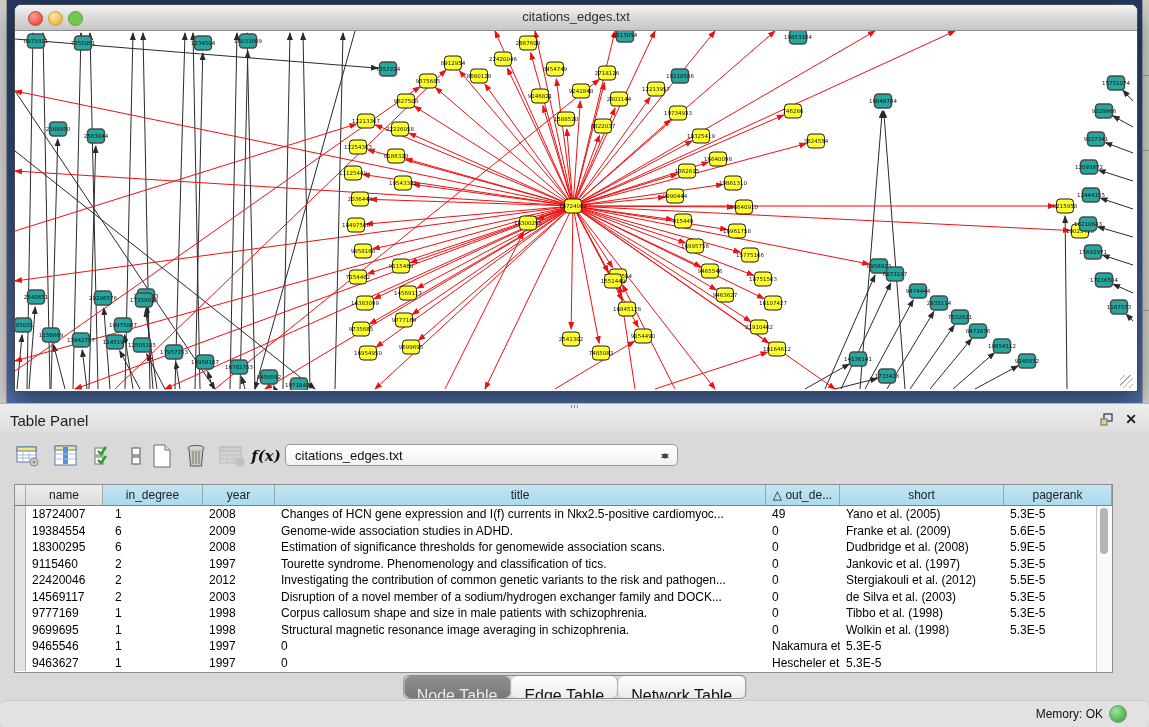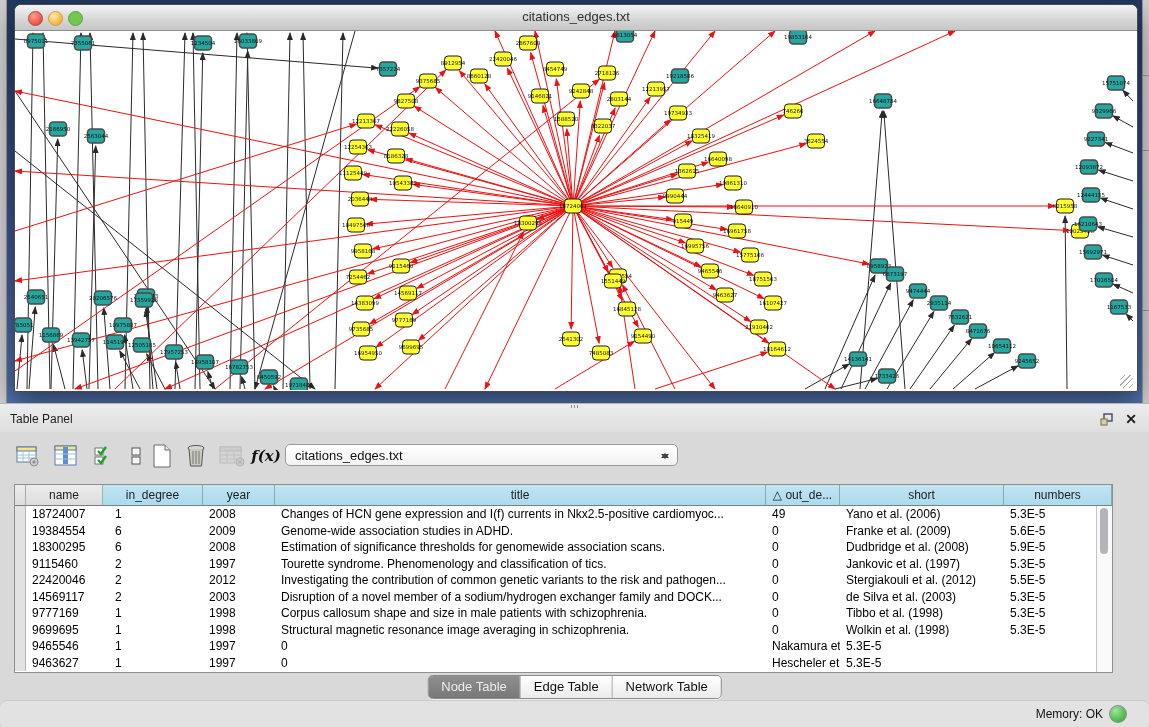--- a/index.html
+++ b/index.html
@@ -15,21 +15,21 @@
   .tl.red{left:13px;background:radial-gradient(circle at 35% 30%,#ff9d94,#ee5f52 60%,#d4372c);border:1px solid #c33e35;}
   .tl.yellow{left:33px;background:radial-gradient(circle at 35% 30%,#ffe9b0,#f5bd4f 60%,#dd9c2f);border:1px solid #cf9f3e;}
   .tl.green{left:53px;background:radial-gradient(circle at 35% 30%,#c4f0a8,#73c751 60%,#4d9e33;);border:1px solid #57a43e;background-color:#73c751;}
   .win-title{position:absolute;left:0;right:0;top:4px;text-align:center;font-size:13px;color:#303030;}
   .net-canvas{position:relative;width:1120px;height:359px;background:#fff;overflow:hidden;border-radius:0 0 2px 2px;}
   .resize-grip{position:absolute;right:2px;bottom:2px;width:13px;height:13px;background:repeating-linear-gradient(135deg,transparent 0 3px,#9a9a9a 3px 4px);opacity:.8;}
   
   .splitter{position:absolute;left:0;top:403px;width:1149px;height:5px;background:#ececec;border-top:1px solid #b5b5b5;}
   .splitter .grip{position:absolute;left:571px;top:1px;width:9px;height:3px;background:repeating-linear-gradient(90deg,#8a8a8a 0 1px,transparent 1px 3px);}
   .panel-header{position:absolute;left:0;top:408px;width:1149px;height:24px;background:linear-gradient(180deg,#ebebeb,#dedede);border-bottom:1px solid #c2c2c2;}
-  .panel-header .ph-title{position:absolute;left:10px;top:4px;font-size:12px;color:#1d1d1d;}
+  .panel-header .ph-title{position:absolute;left:10px;top:4px;font-size:15px;color:#1d1d1d;}
   .float-ic{position:absolute;right:34px;top:5px;width:15px;height:13px;}
   .close-ic{position:absolute;right:12px;top:3px;font-size:14px;font-weight:bold;color:#1c1c1c;line-height:16px;}
   
   .panel-body{position:absolute;left:0;top:432px;width:1149px;height:295px;background:#d9d9d9;}
   .toolbar{position:absolute;left:0;top:8px;width:1149px;height:36px;}
   .tb-ic{position:absolute;top:2px;width:28px;height:28px;display:flex;align-items:center;justify-content:center;}
   .fx{font-family:"DejaVu Serif",serif;font-style:italic;font-weight:bold;font-size:15px;color:#111;}
   .combo{position:absolute;left:285px;top:4px;width:393px;height:22px;background:linear-gradient(180deg,#ffffff,#f2f2f2);border:1px solid #9a9a9a;border-radius:5px;font-size:13px;color:#111;line-height:21px;padding-left:9px;box-sizing:border-box;}
   .combo .arrows{position:absolute;right:8px;top:3px;width:9px;height:16px;}
   .combo .arrows:before{content:"";position:absolute;left:1px;top:1px;border:4px solid transparent;border-bottom:5px solid #444;}
@@ -43,21 +43,21 @@
   .tbody{position:absolute;left:0;top:21px;right:15px;bottom:0;overflow:hidden;}
   .trow{height:16.5px;font-size:12px;color:#000;}
   .trow .c{padding-left:6px;white-space:nowrap;overflow:hidden;line-height:16.5px;}
   .trow .c.rh{background:#e2e2e2;border-right:1px solid #b5b5b5;padding:0;}
   .trow .c.ind{padding-left:12px;}
   .vscroll{position:absolute;right:0;top:21px;bottom:0;width:15px;background:#fafafa;border-left:1px solid #c3c3c3;}
   .vscroll .thumb{position:absolute;left:3px;top:2px;width:8px;height:46px;border-radius:5px;background:#b3b3b8;}
   
   .tabs-strip{position:absolute;left:0;top:241px;width:1149px;height:27px;}
   .seg-control{position:absolute;left:50%;transform:translateX(-50%);top:2px;display:flex;height:22px;border:1px solid #8b8b8b;border-radius:5px;overflow:hidden;box-shadow:0 1px 0 rgba(255,255,255,.6);}
-  .seg{font-size:13px;line-height:21px;padding:0 13px;background:linear-gradient(180deg,#ffffff,#ebebeb);color:#111;border-right:1px solid #a5a5a5;cursor:default;}
+  .seg{font-size:16px;line-height:21px;padding:9px 13px;background:linear-gradient(180deg,#ffffff,#ebebeb);color:#111;border-right:1px solid #a5a5a5;cursor:default;border-radius:7px;}
   .seg:last-child{border-right:none;}
   .seg.active{background:linear-gradient(180deg,#8f8f8f,#787878);color:#ececec;}
   .statusbar{position:absolute;left:0;top:268px;width:1149px;height:27px;background:#e2e2e2;border-top:1px solid #cacaca;border-radius:7px;}
   .mem-label{position:absolute;right:46px;top:6px;font-size:12px;color:#111;}
   .mem-dot{position:absolute;right:22px;top:4px;width:16px;height:16px;border-radius:50%;background:radial-gradient(circle at 35% 30%,#9fe39f,#4fbb4f 65%,#379937);border:1px solid #8e8e8e;}
   svg text{font-family:"DejaVu Sans",sans-serif;}
 </style>
 </head>
 <body>
 
@@ -529,31 +529,31 @@
 
   <div class="table-wrap">
     <div class="thead" id="thead">
         <div class="hc stub"></div>
         <div class="hc gray">name</div>
         <div class="hc">in_degree</div>
         <div class="hc">year</div>
         <div class="hc">title</div>
         <div class="hc">△ out_de...</div>
         <div class="hc">short</div>
-        <div class="hc">numbers</div>
+        <div class="hc">pagerank</div>
       </div>
     <div class="tbody" id="tbody">
         <div class="trow">
           <div class="c rh"></div>
           <div class="c">18724007</div>
           <div class="c ind">1</div>
           <div class="c">2008</div>
           <div class="c">Changes of HCN gene expression and I(f) currents in Nkx2.5-positive cardiomyoc...</div>
           <div class="c">49</div>
-          <div class="c">Yano et al. (2006)</div>
+          <div class="c">Yano et al. (2005)</div>
           <div class="c">5.3E-5</div>
         </div>
         <div class="trow">
           <div class="c rh"></div>
           <div class="c">19384554</div>
           <div class="c ind">6</div>
           <div class="c">2009</div>
           <div class="c">Genome-wide association studies in ADHD.</div>
           <div class="c">0</div>
           <div class="c">Franke et al. (2009)</div>

